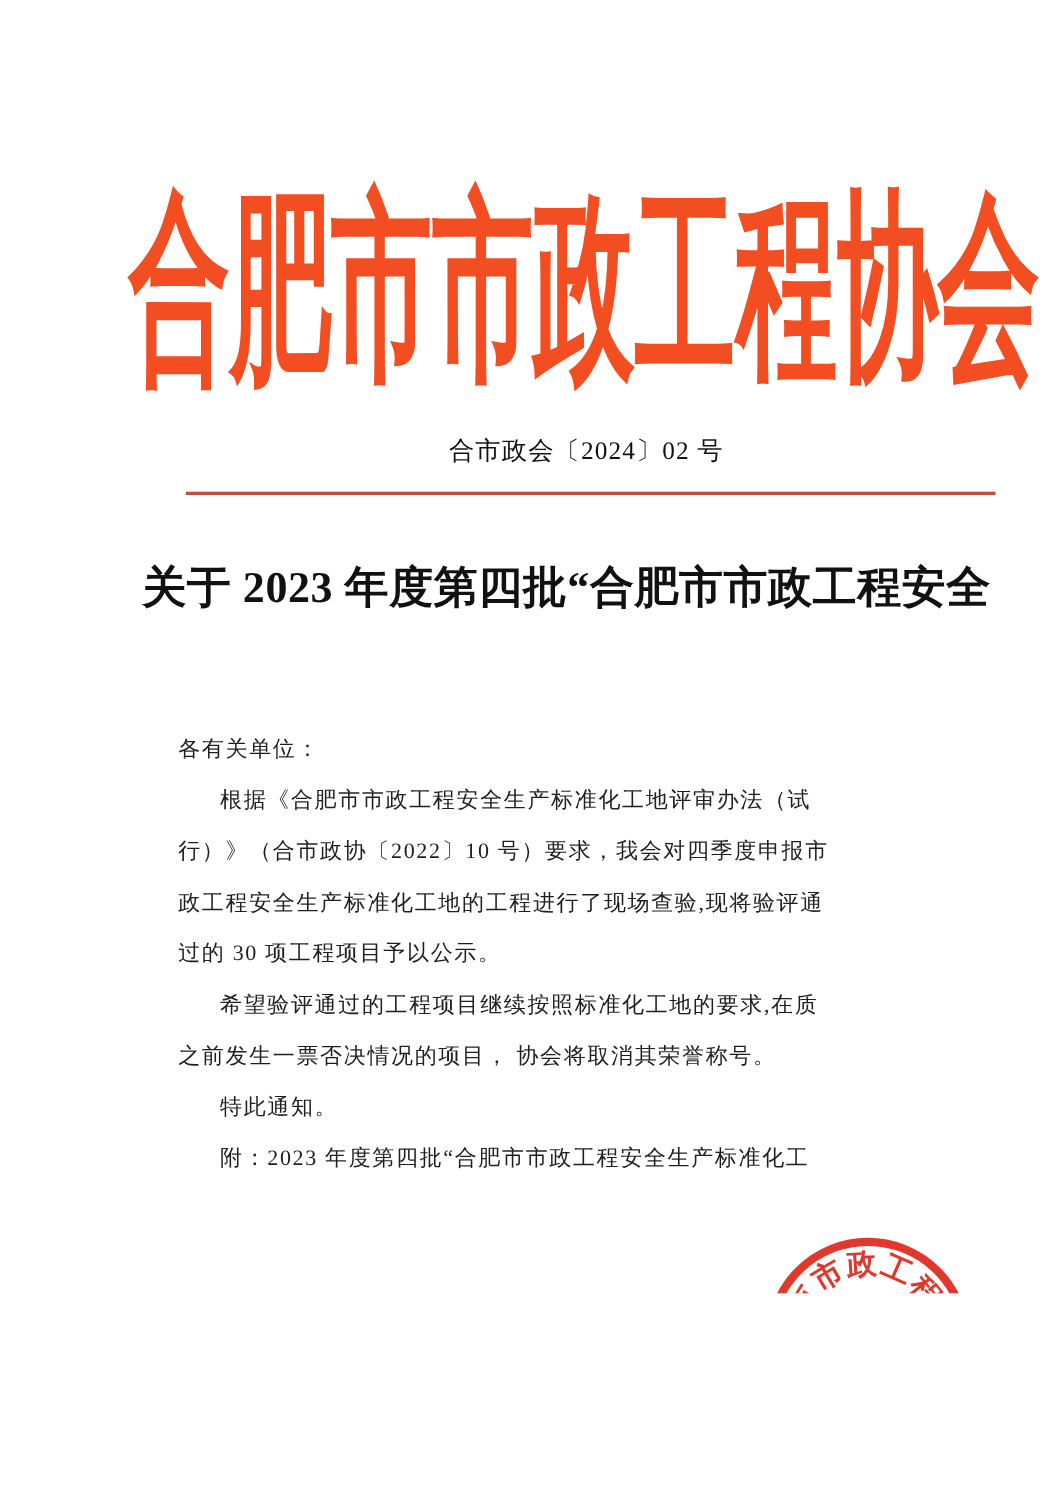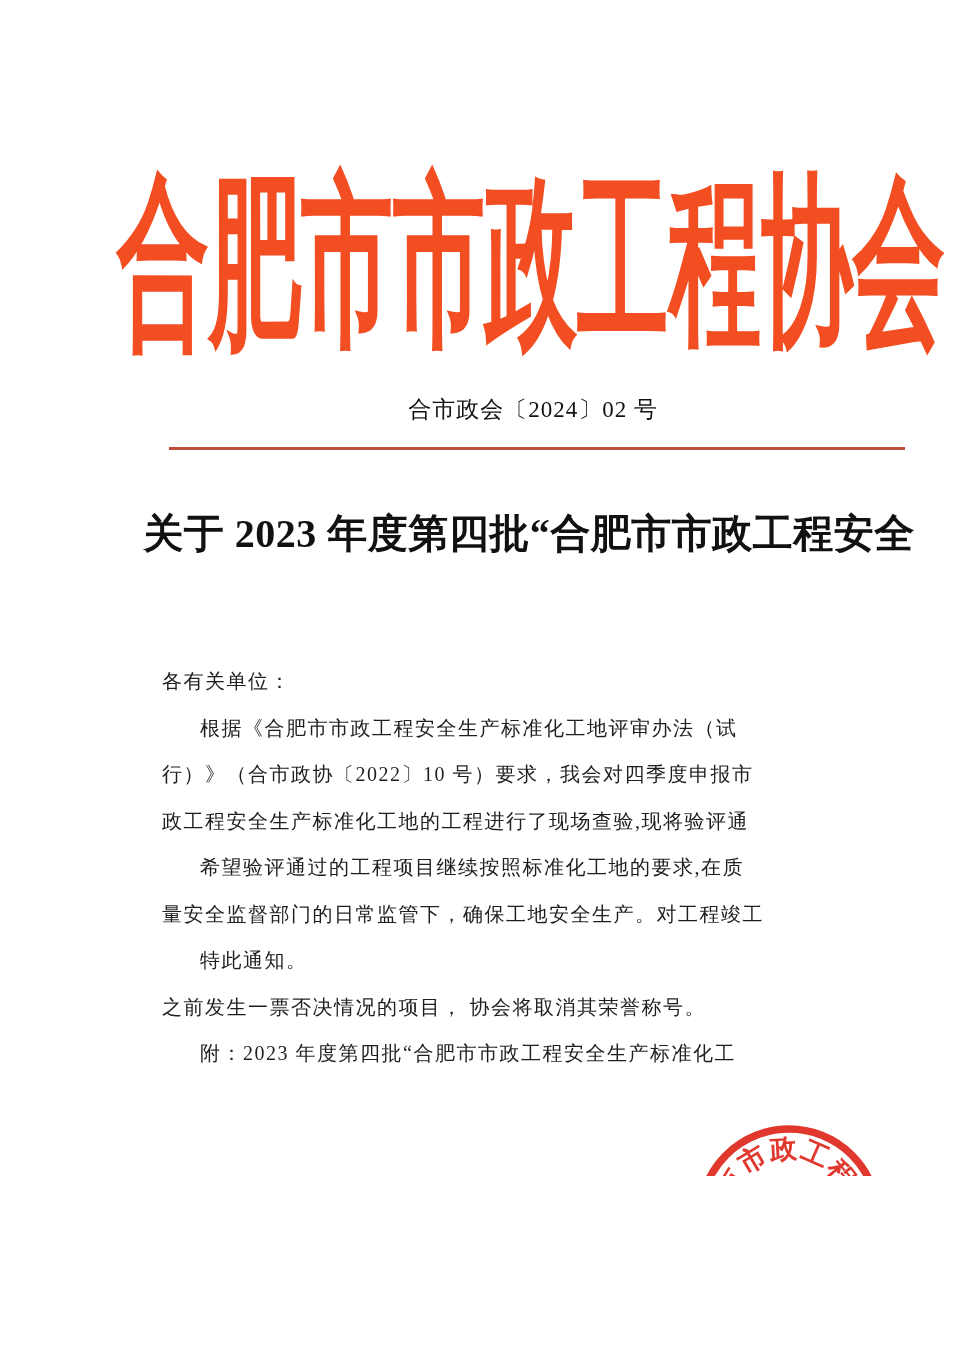--- a/index.html
+++ b/index.html
@@ -54,21 +54,21 @@
   .divider {
     position: absolute;
     left: 137px; top: 447px;
     width: 736px; height: 3px;
     background: var(--divider_red);
   }
 
   
   .doc-title {
     position: absolute;
-    left: 108px; top: 498px;
+    left: 94px; top: 498px;
     width: 778px;
     text-align: center;
     font-size: 40px;
     font-weight: bold;
     line-height: 72px;
     color: #111111;
     letter-spacing: 0.5px;
     white-space: nowrap;
   }
 
@@ -124,24 +124,24 @@
 
   <div class="doc-title">
     <div>关于 2023 年度第四批“合肥市市政工程安全</div>
   </div>
 
   <div class="body-text">
     <div class="body-line">各有关单位：</div>
     <div class="body-line indent">根据《合肥市市政工程安全生产标准化工地评审办法（试</div>
     <div class="body-line">行）》（合市政协〔2022〕10 号）要求，我会对四季度申报市</div>
     <div class="body-line">政工程安全生产标准化工地的工程进行了现场查验,现将验评通</div>
+    <div class="body-line">过的 30 项工程项目予以公示。</div>
     <div class="body-line indent">希望验评通过的工程项目继续按照标准化工地的要求,在质</div>
-    <div class="body-line">量安全监督部门的日常监管下，确保工地安全生产。对工程竣工</div>
+    <div class="body-line">之前发生一票否决情况的项目， 协会将取消其荣誉称号。</div>
     <div class="body-line indent">特此通知。</div>
-    <div class="body-line">之前发生一票否决情况的项目， 协会将取消其荣誉称号。</div>
     <div class="body-line indent">附：2023 年度第四批“合肥市市政工程安全生产标准化工</div>
   </div>
 
   <div class="date-line">二〇二四年一月八日</div>
 
   <svg class="seal" viewBox="0 0 200 200" xmlns="http://www.w3.org/2000/svg">
     <defs>
       <path id="seal-arc" d="M 52.1 136.1 A 60 60 0 1 1 147.9 136.1" fill="none"></path>
     </defs>
     <circle class="seal-ring" cx="100" cy="100" r="89"></circle>

